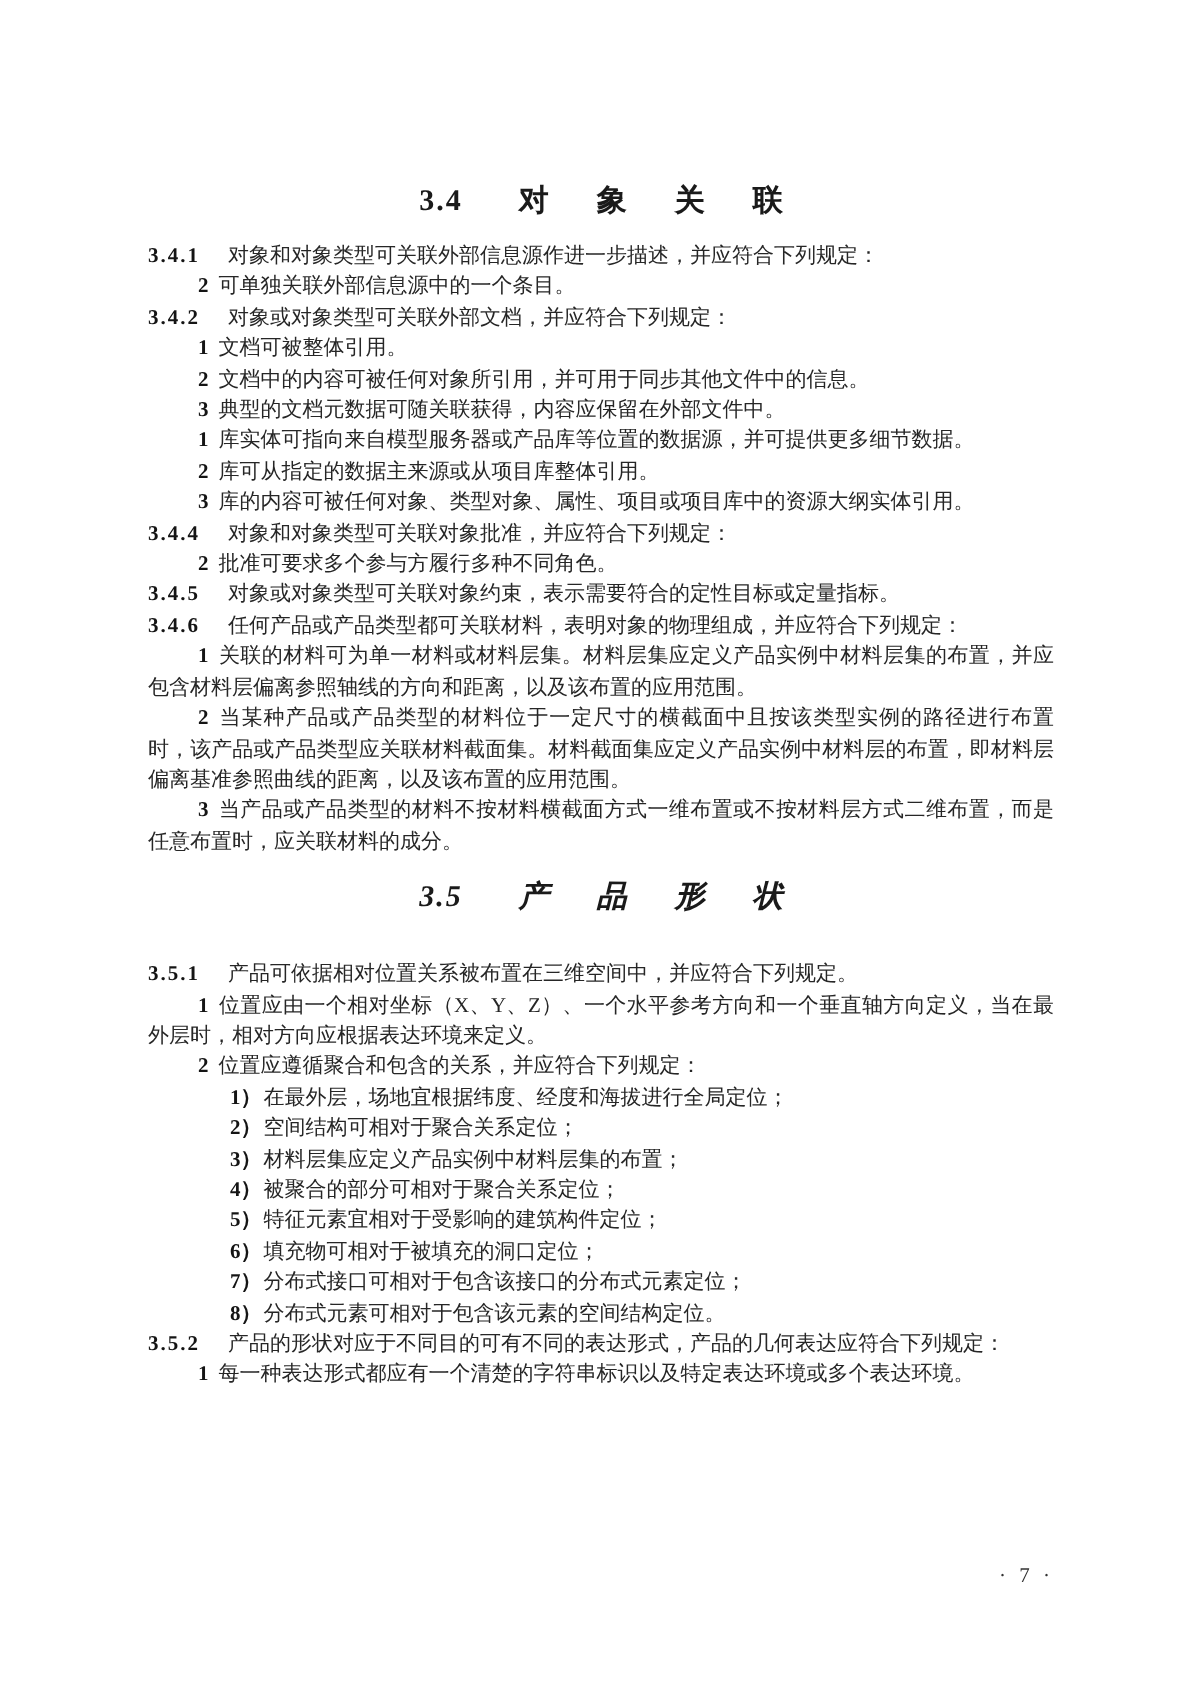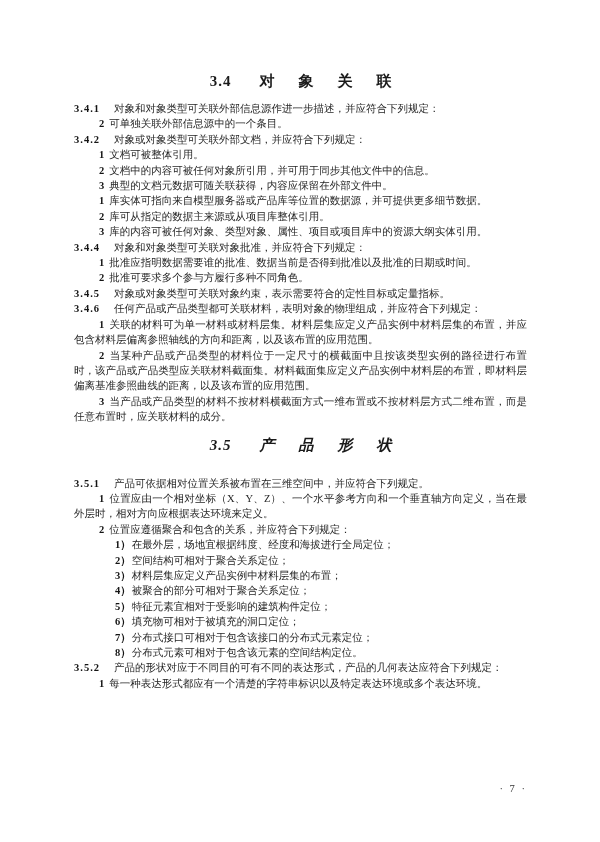--- a/index.html
+++ b/index.html
@@ -1,20 +1,20 @@
 <!DOCTYPE html>
 <html><head>
 <meta charset="utf-8">
 <style>
   html,body{margin:0;padding:0;background:#e9e9e9;}
   .page{
     position:relative;width:600px;height:842px;background:#ffffff;margin:0 auto;
     font-family:"Liberation Serif","DejaVu Serif",serif;color:#262626;overflow:hidden;
   }
-  .content{padding:73px 73px 0 74px;}
+  .content{padding:93px 73px 0 74px;}
   h1.sec-title{
     font-size:15px;font-weight:bold;color:#1a1a1a;text-align:center;
     margin:0 0 11px 0;line-height:17px;white-space:nowrap;
   }
   h1.sec-title.second{margin:12px 0 22px 0;font-style:italic;}
   .sec-num{letter-spacing:1px;}
   .sec-text{margin-left:28px;letter-spacing:24px;margin-right:-24px;}
   p{
     margin:0;font-size:10.5px;line-height:15.4px;text-align:justify;
   }
@@ -42,21 +42,20 @@
       <p class="clause"><b class="num">3.4.1</b><span>对象和对象类型可关联外部信息源作进一步描述，并应符合下列规定：</span></p>
       <p class="item"><b class="num">2</b><span>可单独关联外部信息源中的一个条目。</span></p>
       <p class="clause"><b class="num">3.4.2</b><span>对象或对象类型可关联外部文档，并应符合下列规定：</span></p>
       <p class="item"><b class="num">1</b><span>文档可被整体引用。</span></p>
       <p class="item"><b class="num">2</b><span>文档中的内容可被任何对象所引用，并可用于同步其他文件中的信息。</span></p>
       <p class="item"><b class="num">3</b><span>典型的文档元数据可随关联获得，内容应保留在外部文件中。</span></p>
       <p class="item"><b class="num">1</b><span>库实体可指向来自模型服务器或产品库等位置的数据源，并可提供更多细节数据。</span></p>
       <p class="item"><b class="num">2</b><span>库可从指定的数据主来源或从项目库整体引用。</span></p>
       <p class="item"><b class="num">3</b><span>库的内容可被任何对象、类型对象、属性、项目或项目库中的资源大纲实体引用。</span></p>
       <p class="clause"><b class="num">3.4.4</b><span>对象和对象类型可关联对象批准，并应符合下列规定：</span></p>
-      <p class="item"><b class="num">1</b><span>批准应指明数据需要谁的批准、数据当前是否得到批准以及批准的日期或时间。</span></p>
       <p class="item"><b class="num">2</b><span>批准可要求多个参与方履行多种不同角色。</span></p>
       <p class="clause"><b class="num">3.4.5</b><span>对象或对象类型可关联对象约束，表示需要符合的定性目标或定量指标。</span></p>
       <p class="clause"><b class="num">3.4.6</b><span>任何产品或产品类型都可关联材料，表明对象的物理组成，并应符合下列规定：</span></p>
       <p class="item"><b class="num">1</b><span>关联的材料可为单一材料或材料层集。材料层集应定义产品实例中材料层集的布置，并应包含材料层偏离参照轴线的方向和距离，以及该布置的应用范围。</span></p>
       <p class="item"><b class="num">2</b><span>当某种产品或产品类型的材料位于一定尺寸的横截面中且按该类型实例的路径进行布置时，该产品或产品类型应关联材料截面集。材料截面集应定义产品实例中材料层的布置，即材料层偏离基准参照曲线的距离，以及该布置的应用范围。</span></p>
       <p class="item"><b class="num">3</b><span>当产品或产品类型的材料不按材料横截面方式一维布置或不按材料层方式二维布置，而是任意布置时，应关联材料的成分。</span></p>
     </section>
 
     <section>
       <h1 class="sec-title second"><span class="sec-num">3.5</span><span class="sec-text">产品形状</span></h1>

